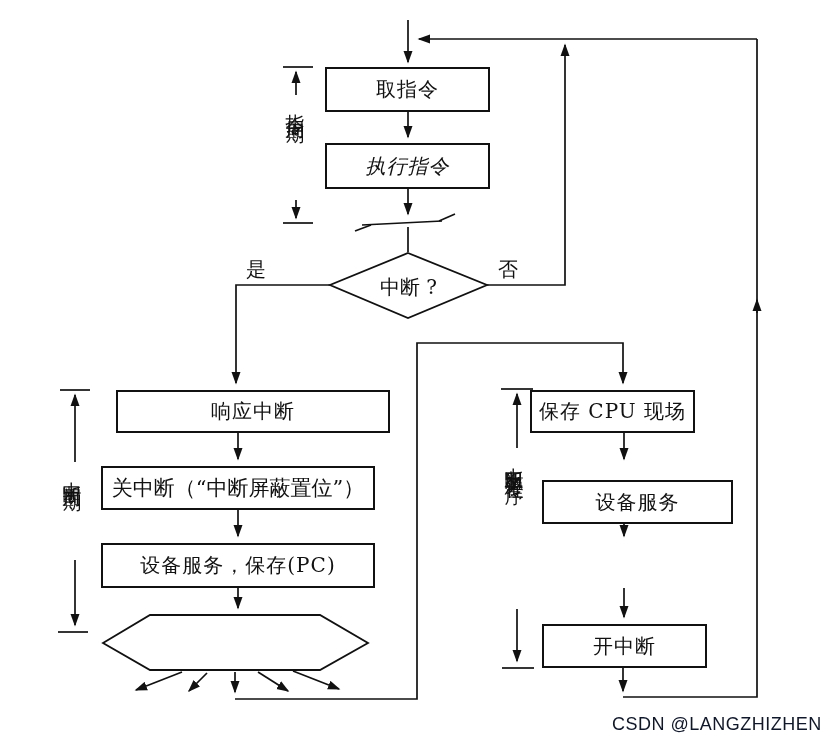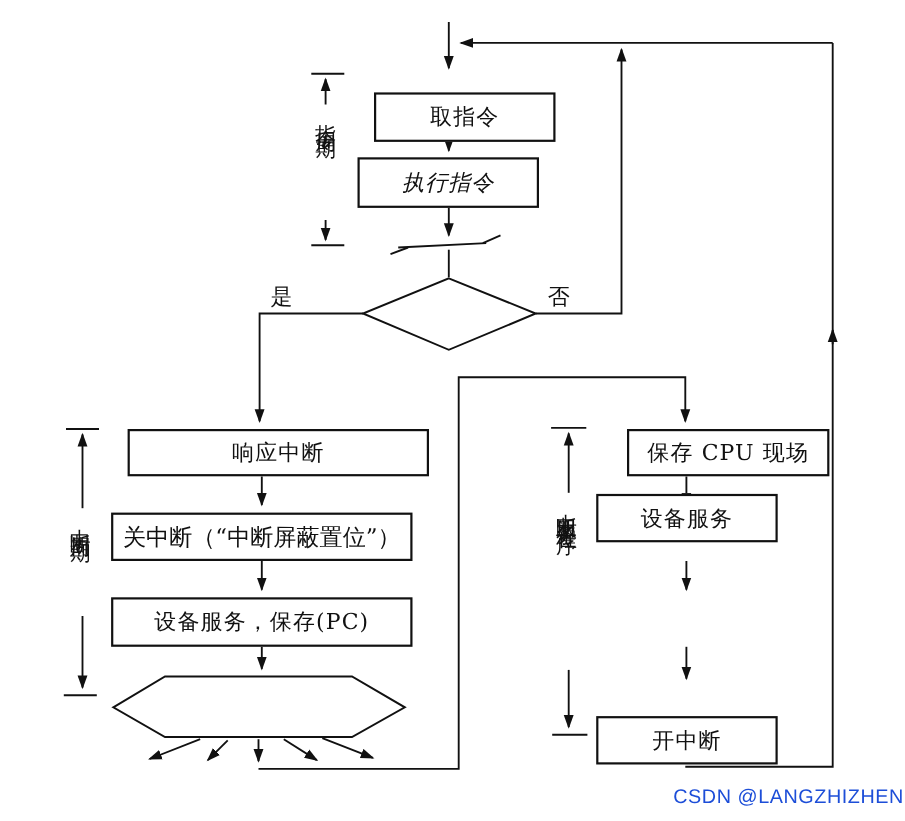--- a/index.html
+++ b/index.html
@@ -23,21 +23,21 @@
     font-size:19px;letter-spacing:3px;background:#fff;line-height:1;
   }
   .vs4{letter-spacing:4px;}
   .hexlabel{
     position:absolute;left:137px;top:616px;width:200px;text-align:center;
     font-size:20px;line-height:26px;letter-spacing:1px;
   }
   .watermark{
     position:absolute;left:612px;top:714px;width:200px;text-align:right;
     font-family:"Liberation Sans","DejaVu Sans",sans-serif;
-    font-size:18px;color:#1d4ed8;letter-spacing:0.5px;white-space:nowrap;
+    font-size:18px;color:#0f172a;letter-spacing:0.5px;white-space:nowrap;
   }
 </style>
 </head>
 <body>
 
 <div id="canvas">
 
   <svg id="lines" width="823" height="746" viewBox="0 0 823 746">
     <defs>
       <marker id="ah" markerWidth="13" markerHeight="10" refX="11" refY="5" orient="auto" markerUnits="userSpaceOnUse">
@@ -97,31 +97,32 @@
     <path class="ln" d="M501,389 H533"></path>
     <path class="ln" d="M517,448 V394" marker-end="url(#ah)"></path>
     <path class="ln" d="M517,609 V661" marker-end="url(#ah)"></path>
     <path class="ln" d="M502,668 H534"></path>
 
     <polygon class="shape" points="408,253 487,285 408,318 330,285"></polygon>
 
     <polygon class="shape" points="103,643 150,615 320,615 368,643 320,670 150,670"></polygon>
   </svg>
 
-  <div class="box" style="left:325px;top:84px;width:165px;height:45px;margin-left:15px;">取指令</div>
+  <div class="box" style="left:325px;top:67px;width:165px;height:45px;">取指令</div>
   <div class="box" style="left:325px;top:143px;width:165px;height:46px;font-style:italic;">执行指令</div>
 
   <div class="box" style="left:116px;top:390px;width:274px;height:43px;text-align:right;">响应中断</div>
   <div class="box small" style="left:101px;top:466px;width:274px;height:44px;">关中断（“中断屏蔽置位”）</div>
   <div class="box" style="left:101px;top:543px;width:274px;height:45px;">设备服务，保存(PC)</div>
 
-  <div class="box" style="left:570px;top:390px;width:184px;height:43px;">保存 CPU 现场</div>
-  <div class="box" style="left:542px;top:449px;width:165px;height:44px;">设备服务</div>
-  <div class="box" style="left:542px;top:624px;width:165px;height:44px;margin-top:27px;">开中断</div>
+  <div class="box" style="left:530px;top:390px;width:165px;height:43px;">保存 CPU 现场</div>
+  <div class="box" style="left:542px;top:480px;width:191px;height:44px;">设备服务</div>
+  <div class="box" style="left:542px;top:624px;width:165px;height:44px;">开中断</div>
 
+  <div class="lbl center" style="left:330px;top:274px;width:157px;">中断 ?</div>
 
 
   <div class="lbl" style="left:246px;top:256px;">是</div>
   <div class="lbl" style="left:498px;top:256px;">否</div>
 
   <div class="vtext vs4" style="left:286px;top:98px;">指令周期</div>
   <div class="vtext vs4" style="left:63px;top:466px;">中断周期</div>
   <div class="vtext" style="left:505px;top:452px;">中断服务子程序</div>
 
   <div class="watermark">CSDN @LANGZHIZHEN</div>

